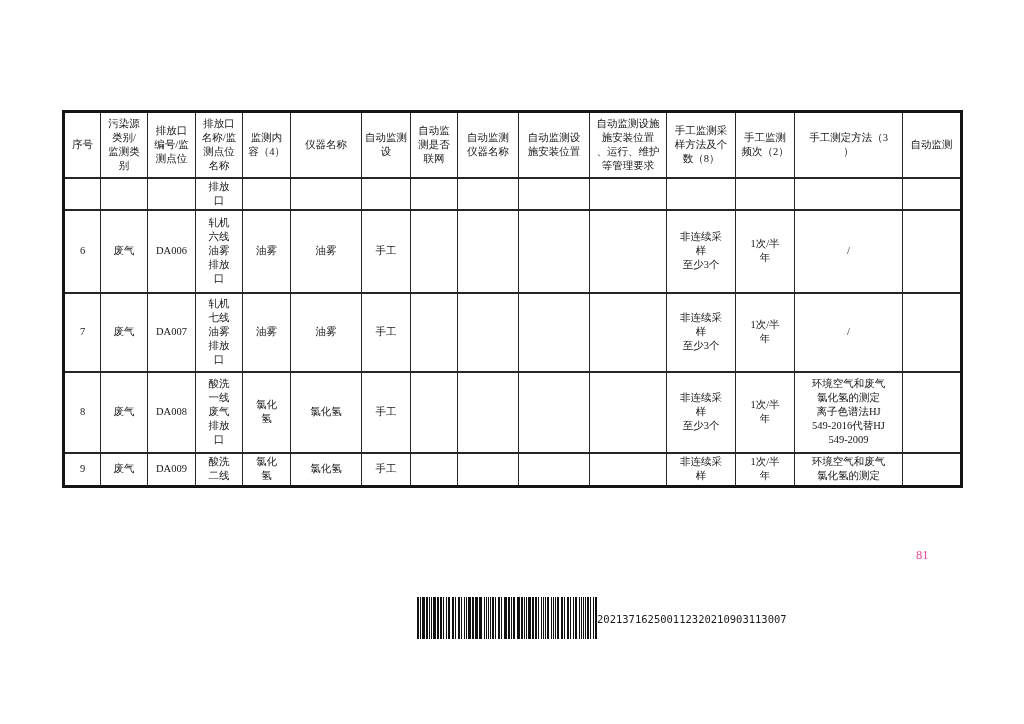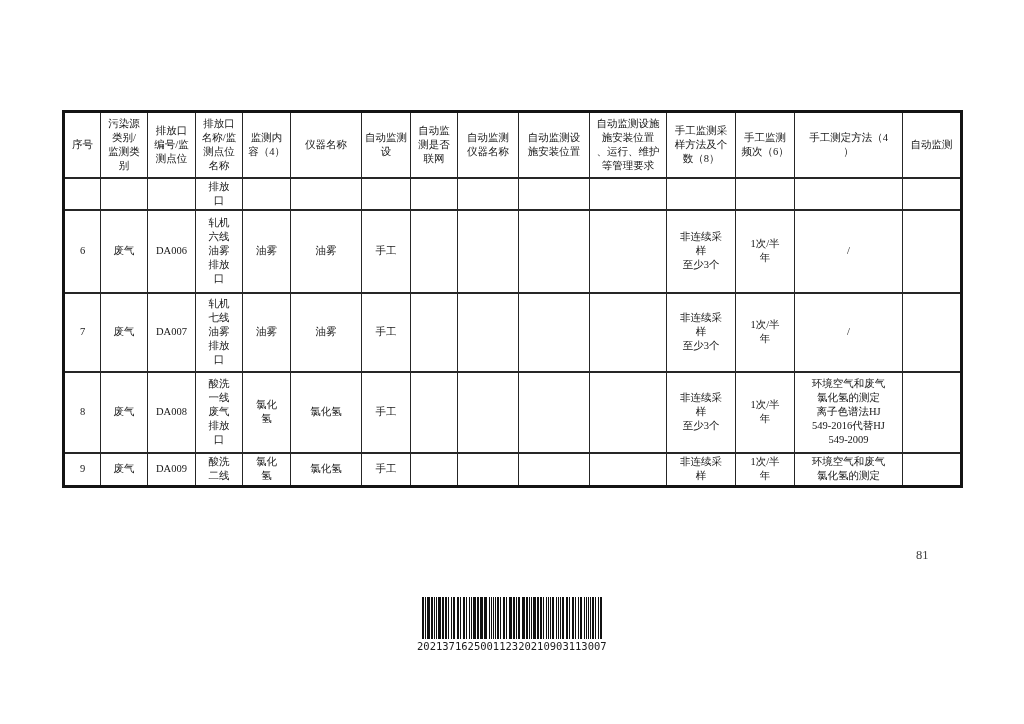--- a/index.html
+++ b/index.html
@@ -23,24 +23,24 @@
     overflow:hidden;
   }
   .tbl thead tr{height:66px;}
   .tbl tbody tr:nth-child(1){height:32px;}
   .tbl tbody tr:nth-child(2){height:83px;}
   .tbl tbody tr:nth-child(3){height:79px;}
   .tbl tbody tr:nth-child(4){height:81px;}
   .tbl tbody tr:nth-child(5){height:34px;}
 
   
-  .pageno{position:absolute;left:916px;top:548px;font-size:12.5px;color:#404040;}
+  .pageno{position:absolute;left:916px;top:548px;font-size:12.5px;color:#ec4899;}
 
   
-  .barcode{position:absolute;left:417px;top:597px;display:flex;flex-direction:column;align-items:center;}
+  .barcode{position:absolute;left:417px;top:597px;display:flex;flex-direction:row;align-items:center;}
   .bars{display:flex;height:42px;align-items:stretch;}
   .bars i{display:block;background:#111;height:100%;flex:none;}
   .bartext{
     margin-top:1px;
     font-family:"DejaVu Sans Mono","Liberation Mono",monospace;
     font-size:10.5px;color:#1b1b1b;letter-spacing:0;
     text-align:center;
   }
 </style>
 </head>
@@ -92,22 +92,22 @@
           <th>自动监测设
 施安装位置</th>
           <th>自动监测设施
 施安装位置
 、运行、维护
 等管理要求</th>
           <th>手工监测采
 样方法及个
 数（8）</th>
           <th>手工监测
-频次（6）</th>
-          <th>手工测定方法（4
+频次（2）</th>
+          <th>手工测定方法（3
 ）</th>
           <th>自动监测</th>
         </tr>
     </thead>
     <tbody id="tbody">
         <tr>
           <td></td>
           <td></td>
           <td></td>
           <td>排放

